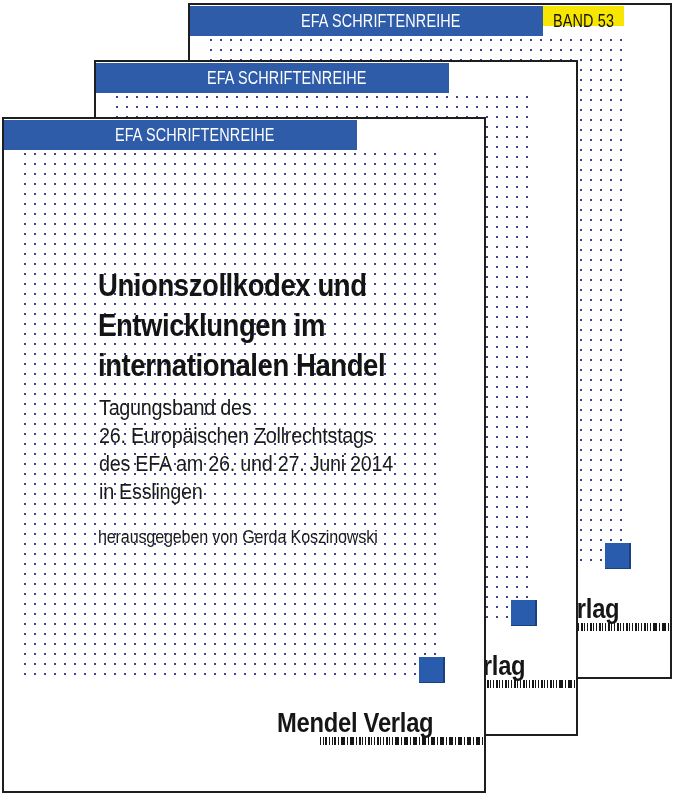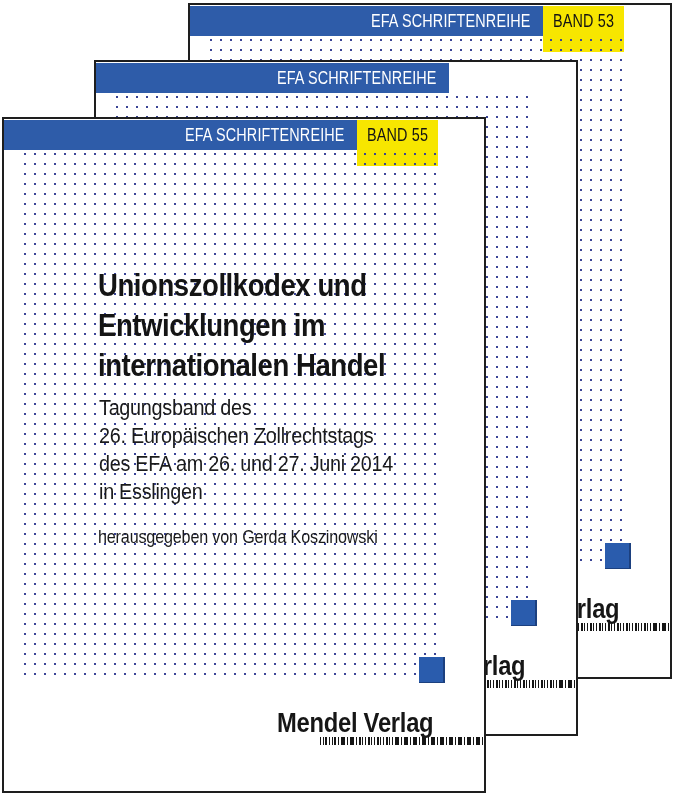--- a/index.html
+++ b/index.html
@@ -12,25 +12,25 @@
     position:absolute;width:484px;height:676px;box-sizing:border-box;
     background:#ffffff;border:2px solid #1e1e1e;
   }
   .book-53{left:188px;top:3px;z-index:1;}
   .book-54{left:94px;top:60px;z-index:2;}
   .book-55{left:2px;top:117px;z-index:3;}
 
   
   .band-blue{
     position:absolute;left:0;top:1px;width:353px;height:30px;
-    background:var(--band-blue);text-align:right;padding-right:12px;
+    background:var(--band-blue);text-align:center;padding-right:12px;
     box-sizing:border-box;white-space:nowrap;
   }
   .band-badge{
-    position:absolute;left:353px;top:1px;width:81px;height:46px;
+    position:absolute;left:353px;top:1px;width:81px;height:20px;
     background:var(--band-yellow);padding-left:10px;box-sizing:border-box;
     white-space:nowrap;
   }
   .band-text{
     display:inline-block;font-size:18px;line-height:30px;letter-spacing:.2px;
     transform:scaleX(.8);color:#ffffff;
   }
   .band-blue .band-text{transform-origin:100% 50%;}
   .band-badge .band-text{transform-origin:0 50%;color:#141414;}
 
@@ -101,23 +101,20 @@
     <div class="dots"></div>
     <div class="square"></div>
     <div class="publisher">Mendel Verlag</div>
     <div class="barcode"></div>
   </div>
 
   <div class="book book-55">
     <div class="band-blue">
       <span class="band-text">EFA SCHRIFTENREIHE</span>
     </div>
-    <div class="band-badge">
-      <span class="band-text">BAND 55</span>
-    </div>
     <div class="dots"></div>
 
     <div class="title">
       <div>Unionszollkodex und</div>
       <div>Entwicklungen im</div>
       <div>internationalen Handel</div>
     </div>
 
     <div class="subtitle">
       <div>Tagungsband des</div>

